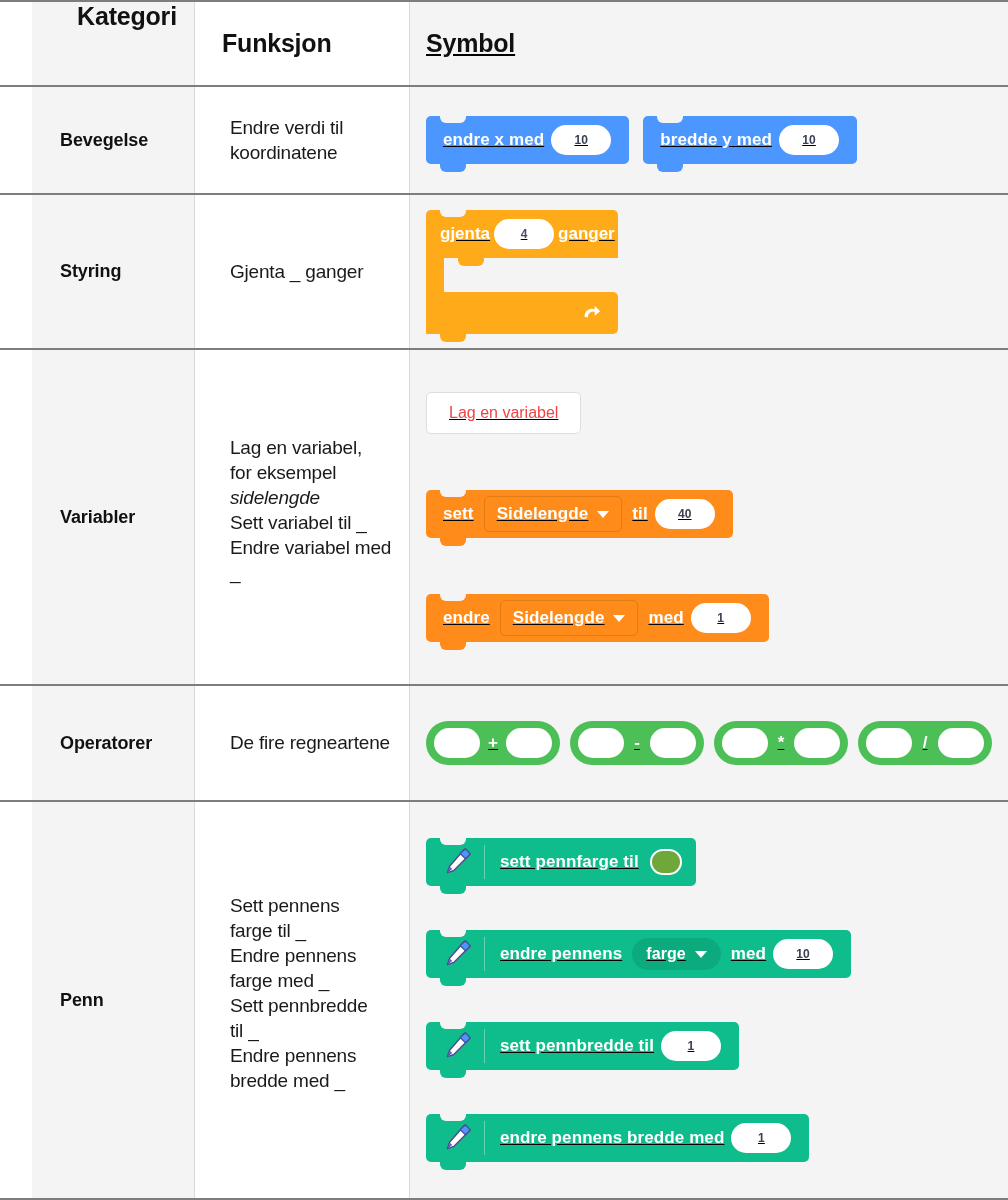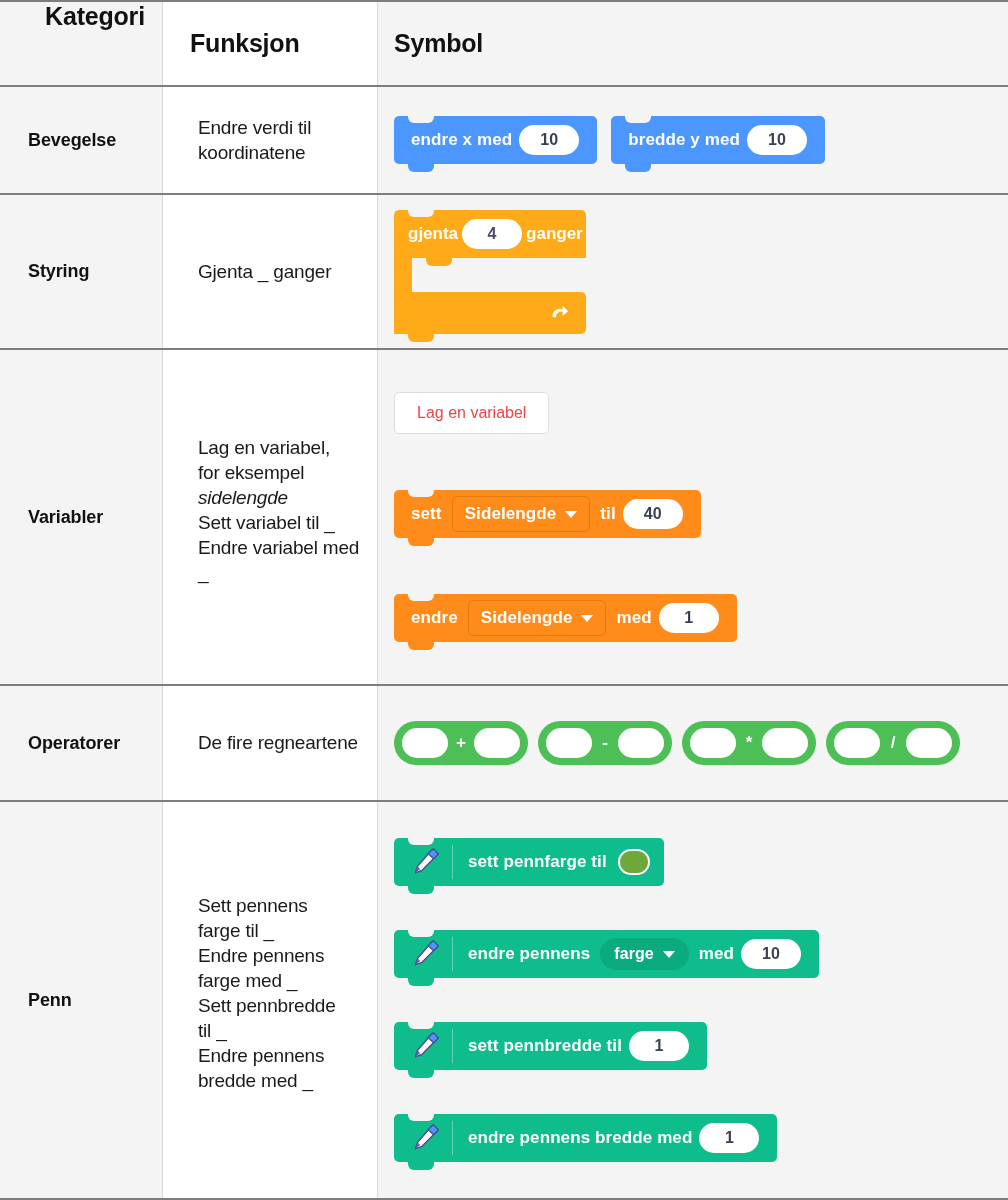--- a/index.html
+++ b/index.html
@@ -35,20 +35,21 @@
 
   .cell-cat {
     width: 163px;
     min-width: 163px;
     box-sizing: border-box;
     background: #f4f4f4;
     border-right: 1px solid #d8d8d8;
     display: flex;
     align-items: center;
     padding-left: 28px;
+    margin-left: 32px;
   }
   .cell-fn {
     width: 215px;
     min-width: 215px;
     box-sizing: border-box;
     background: #ffffff;
     border-right: 1px solid #d8d8d8;
     display: flex;
     flex-direction: column;
     justify-content: center;
@@ -56,20 +57,21 @@
     padding-right: 10px;
   }
   .cell-sym {
     flex: 1;
     box-sizing: border-box;
     background: #f4f4f4;
     display: flex;
     flex-direction: column;
     justify-content: center;
     padding-left: 16px;
+    text-decoration: underline;
   }
 
   .hdr .cell-cat, .hdr .cell-fn, .hdr .cell-sym {
     align-items: flex-start;
     justify-content: center;
   }
   .hdr .cell-cat { background:#f4f4f4; }
   .hdr .cell-fn  { background:#ffffff; }
   .hdr .cell-sym { background:#f4f4f4; }
 
@@ -173,21 +175,21 @@
     display: inline-flex;
     align-items: center;
     justify-content: center;
     min-width: 40px;
     height: 30px;
     padding: 0 10px;
     margin: 0 4px;
     background: #ffffff;
     border-radius: 16px;
     color: #3a3f52;
-    font-size: 16px;
+    font-size: 12px;
     font-weight: bold;
   }
   .blk .lbl { margin: 8px 3px; }
 
   
   .dd-var {
     display: inline-flex;
     align-items: center;
     gap: 9px;
     height: 34px;

